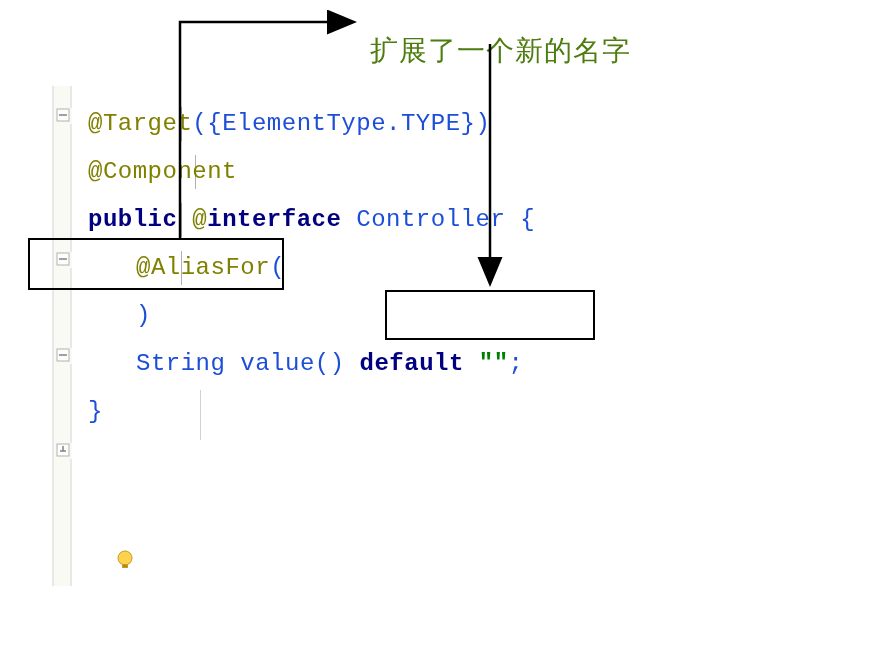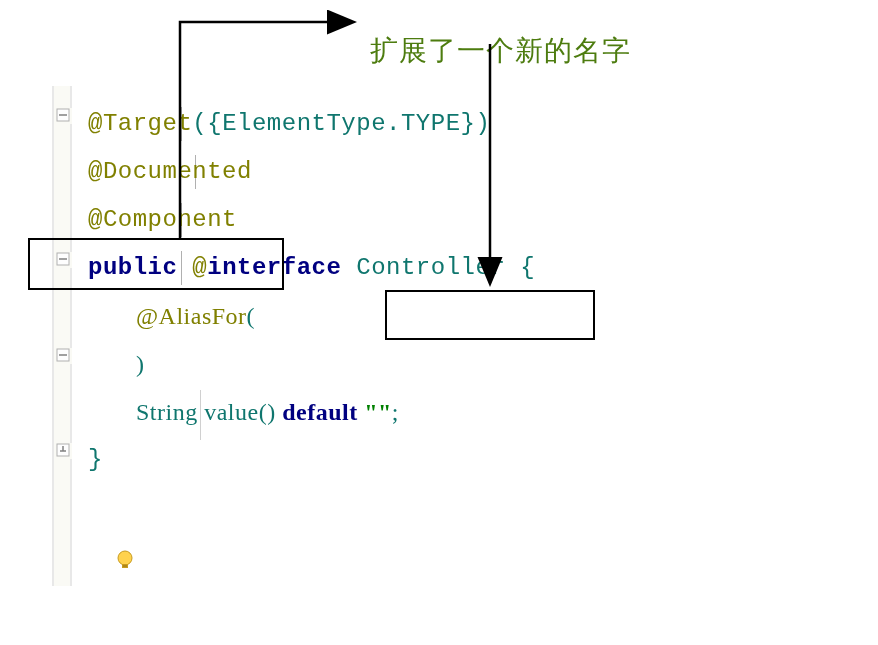--- a/index.html
+++ b/index.html
@@ -27,26 +27,26 @@
       top: 100px;
       font-size: 24px;
       line-height: 48px;
       color: #000000;
       letter-spacing: 0.5px;
     }
     .code-line {
       white-space: pre;
       position: relative;
     }
-    .indent1 { padding-left: 48px; font-family: Liberation Serif, serif; }
+    .indent1 { padding-left: 48px; }
     .indent2 { padding-left: 96px; }
     .at { color: #808000; text-align: center; }
     .kw { color: #000080; font-weight: bold; }
     .str { color: #008000; font-weight: bold; }
-    .plain { color: #0f766e; }
+    .plain { color: #1d4ed8; }
     .fold-marker {
       position: absolute;
       width: 16px;
       height: 16px;
       left: 56px;
       background: #fafaf5;
       z-index: 3;
     }
     .fold-marker svg { display: block; }
     .annotation-text {
@@ -155,21 +155,20 @@
 
 <div class="caret-bar" style="left:181px; top:107px; height:34px"></div>
 <div class="caret-bar" style="left:195px; top:155px; height:34px"></div>
 <div class="caret-bar" style="left:181px; top:203px; height:34px"></div>
 <div class="caret-bar" style="left:181px; top:251px; height:34px"></div>
 
 <div class="brace-guide" style="left:200px; top:390px; height:50px"></div>
 
 <div class="code-area">
   <div class="code-line"><span class="at">@Target</span><span class="plain">({ElementType.TYPE})</span></div>
-  <div class="code-line"><span class="at">@Documented</span></div>
   <div class="code-line"><span class="at">@Component</span></div>
   <div class="code-line"><span class="kw">public </span><span class="at">@</span><span class="kw">interface</span><span class="plain"> Controller </span><span class="plain">{</span></div>
   <div class="code-line indent1"><span class="at">@AliasFor</span><span class="plain">(</span></div>
   <div class="code-line indent1"><span class="plain">)</span></div>
   <div class="code-line indent1"><span class="plain">String value() </span><span class="kw">default</span><span class="plain"> </span><span class="str">""</span><span class="plain">;</span></div>
   <div class="code-line"><span class="plain">}</span></div>
 </div>
 
 <div class="bulb">
   <svg width="22" height="22" viewBox="0 0 22 22">

